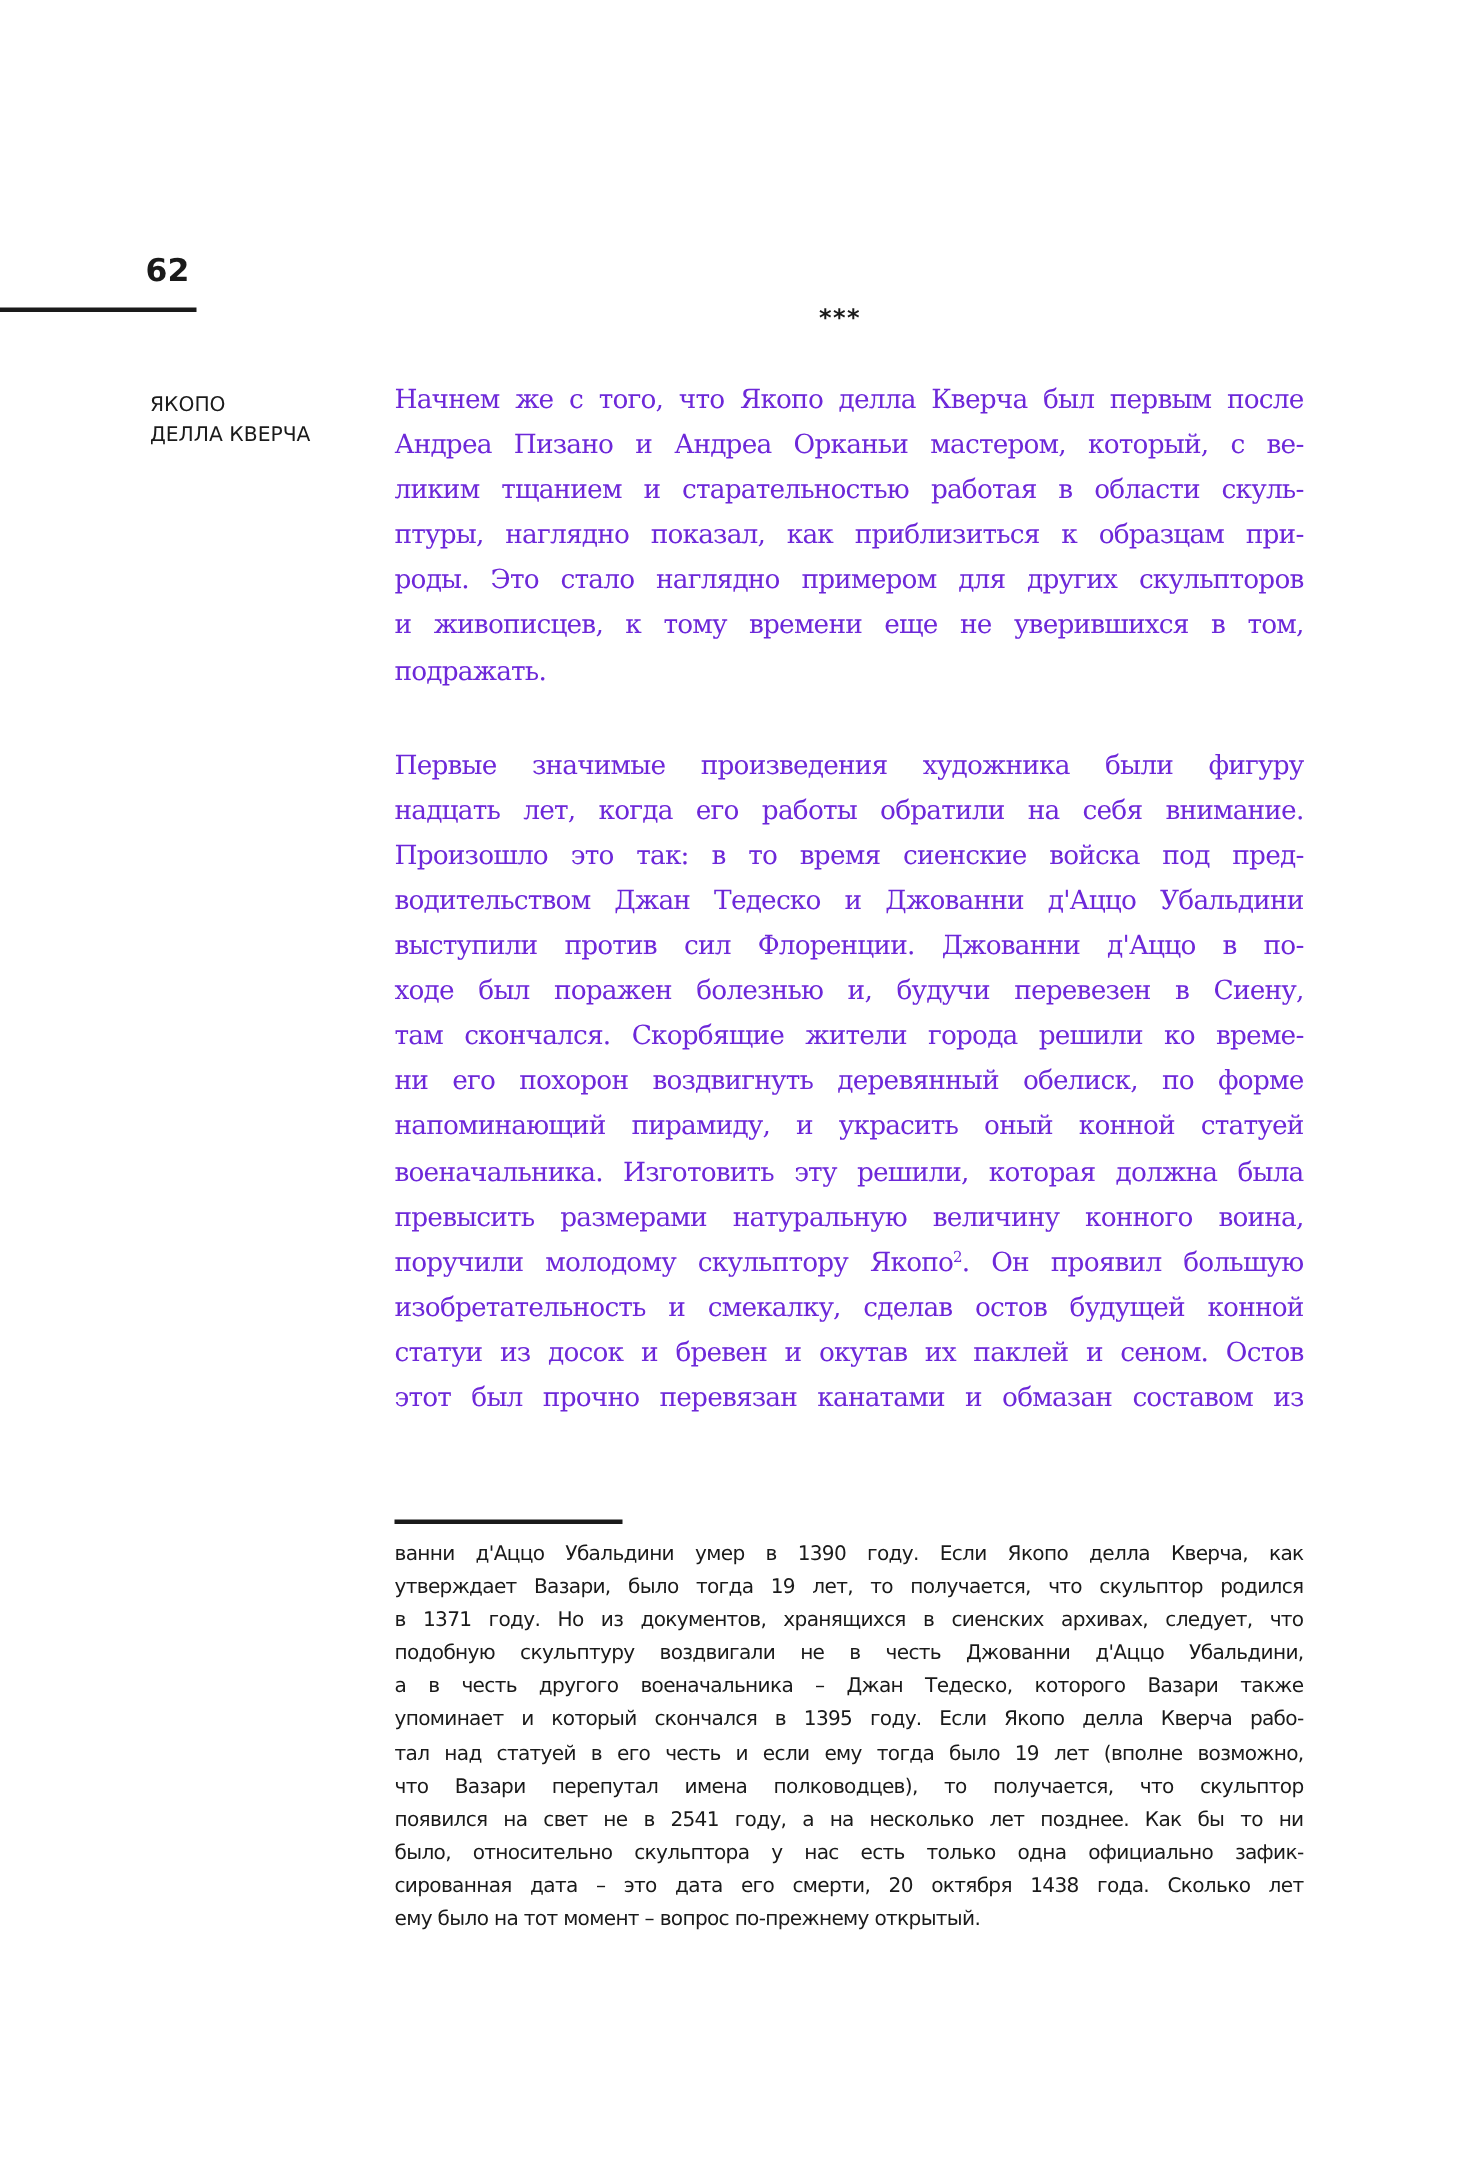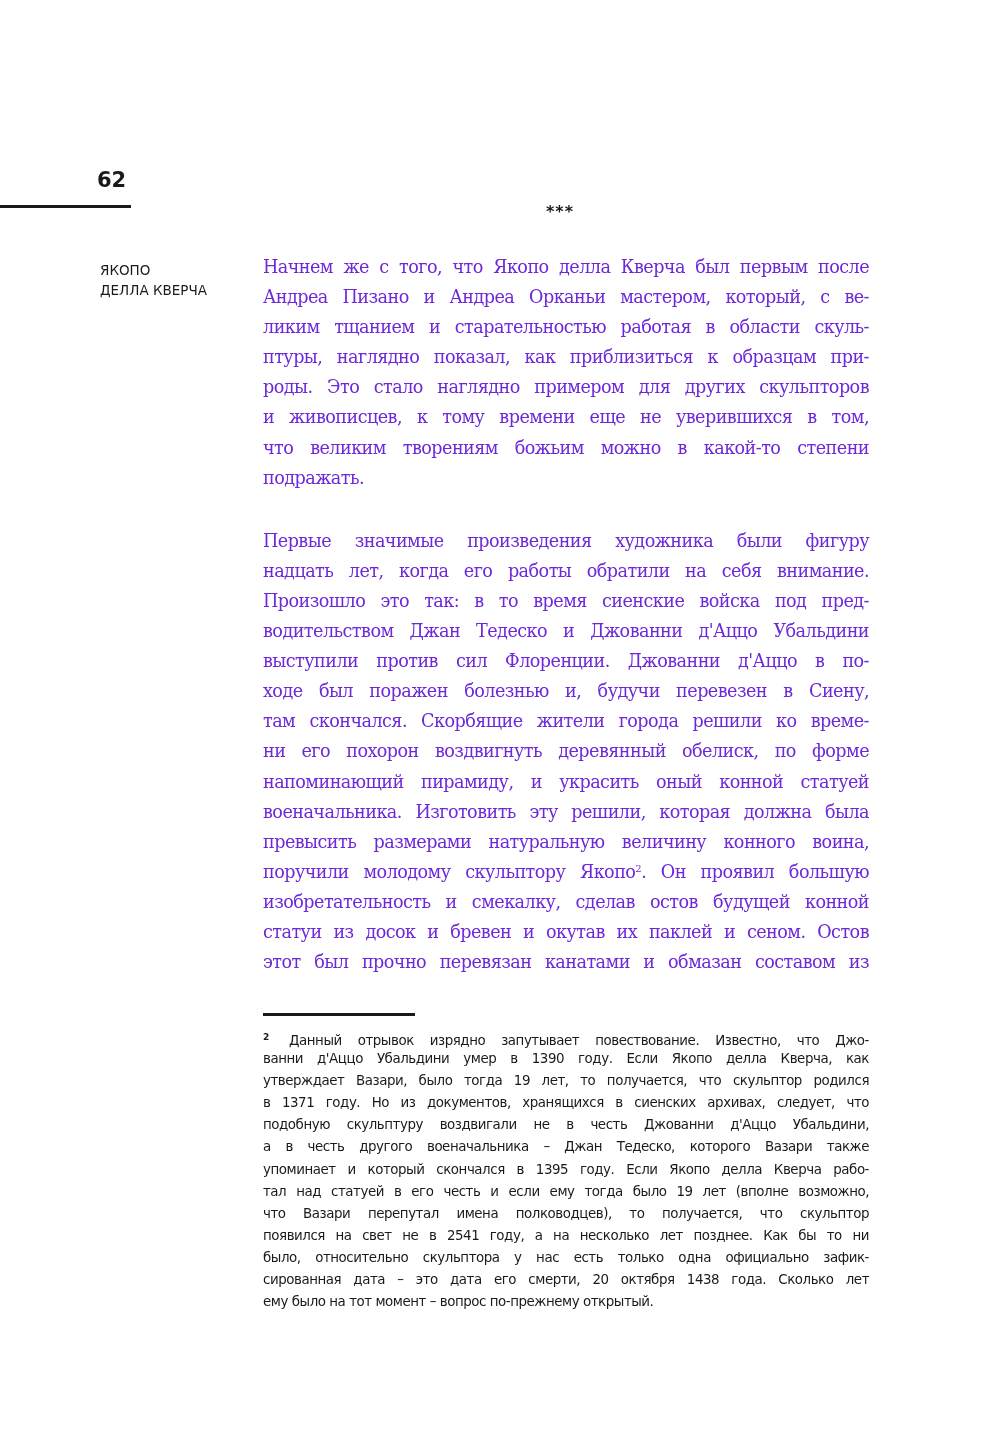--- a/index.html
+++ b/index.html
@@ -55,21 +55,20 @@
 <div class="section-break">***</div>
 
 <div class="body-text">
   <div>
     <span class="line">Начнем же с того, что Якопо делла Кверча был первым после</span>
     <span class="line">Андреа Пизано и Андреа Орканьи мастером, который, с ве-</span>
     <span class="line">ликим тщанием и старательностью работая в области скуль-</span>
     <span class="line">птуры, наглядно показал, как приблизиться к образцам при-</span>
     <span class="line">роды. Это стало наглядно примером для других скульпторов</span>
     <span class="line">и живописцев, к тому времени еще не уверившихся в том,</span>
-    <span class="line">что великим творениям божьим можно в какой-то степени</span>
     <span class="line last">подражать.</span>
   </div>
   <div class="para-gap"></div>
   <div>
     <span class="line">Первые значимые произведения художника были фигуру</span>
     <span class="line">надцать лет, когда его работы обратили на себя внимание.</span>
     <span class="line">Произошло это так: в то время сиенские войска под пред-</span>
     <span class="line">водительством Джан Тедеско и Джованни д'Аццо Убальдини</span>
     <span class="line">выступили против сил Флоренции. Джованни д'Аццо в по-</span>
     <span class="line">ходе был поражен болезнью и, будучи перевезен в Сиену,</span>
@@ -81,21 +80,20 @@
     <span class="line"><span>поручили молодому скульптору Якопо</span><sup class="fnref">2</sup><span>. Он проявил большую</span></span>
     <span class="line">изобретательность и смекалку, сделав остов будущей конной</span>
     <span class="line">статуи из досок и бревен и окутав их паклей и сеном. Остов</span>
     <span class="line">этот был прочно перевязан канатами и обмазан составом из</span>
   </div>
 </div>
 
 <div class="footnote-rule"></div>
 
 <div class="footnote">
-  <span class="line"><span class="fn-marker">2</span><span>Данный отрывок изрядно запутывает повествование. Известно, что Джо-</span></span>
   <span class="line">ванни д'Аццо Убальдини умер в 1390 году. Если Якопо делла Кверча, как</span>
   <span class="line">утверждает Вазари, было тогда 19 лет, то получается, что скульптор родился</span>
   <span class="line">в 1371 году. Но из документов, хранящихся в сиенских архивах, следует, что</span>
   <span class="line">подобную скульптуру воздвигали не в честь Джованни д'Аццо Убальдини,</span>
   <span class="line">а в честь другого военачальника – Джан Тедеско, которого Вазари также</span>
   <span class="line">упоминает и который скончался в 1395 году. Если Якопо делла Кверча рабо-</span>
   <span class="line">тал над статуей в его честь и если ему тогда было 19 лет (вполне возможно,</span>
   <span class="line">что Вазари перепутал имена полководцев), то получается, что скульптор</span>
   <span class="line">появился на свет не в 2541 году, а на несколько лет позднее. Как бы то ни</span>
   <span class="line">было, относительно скульптора у нас есть только одна официально зафик-</span>

